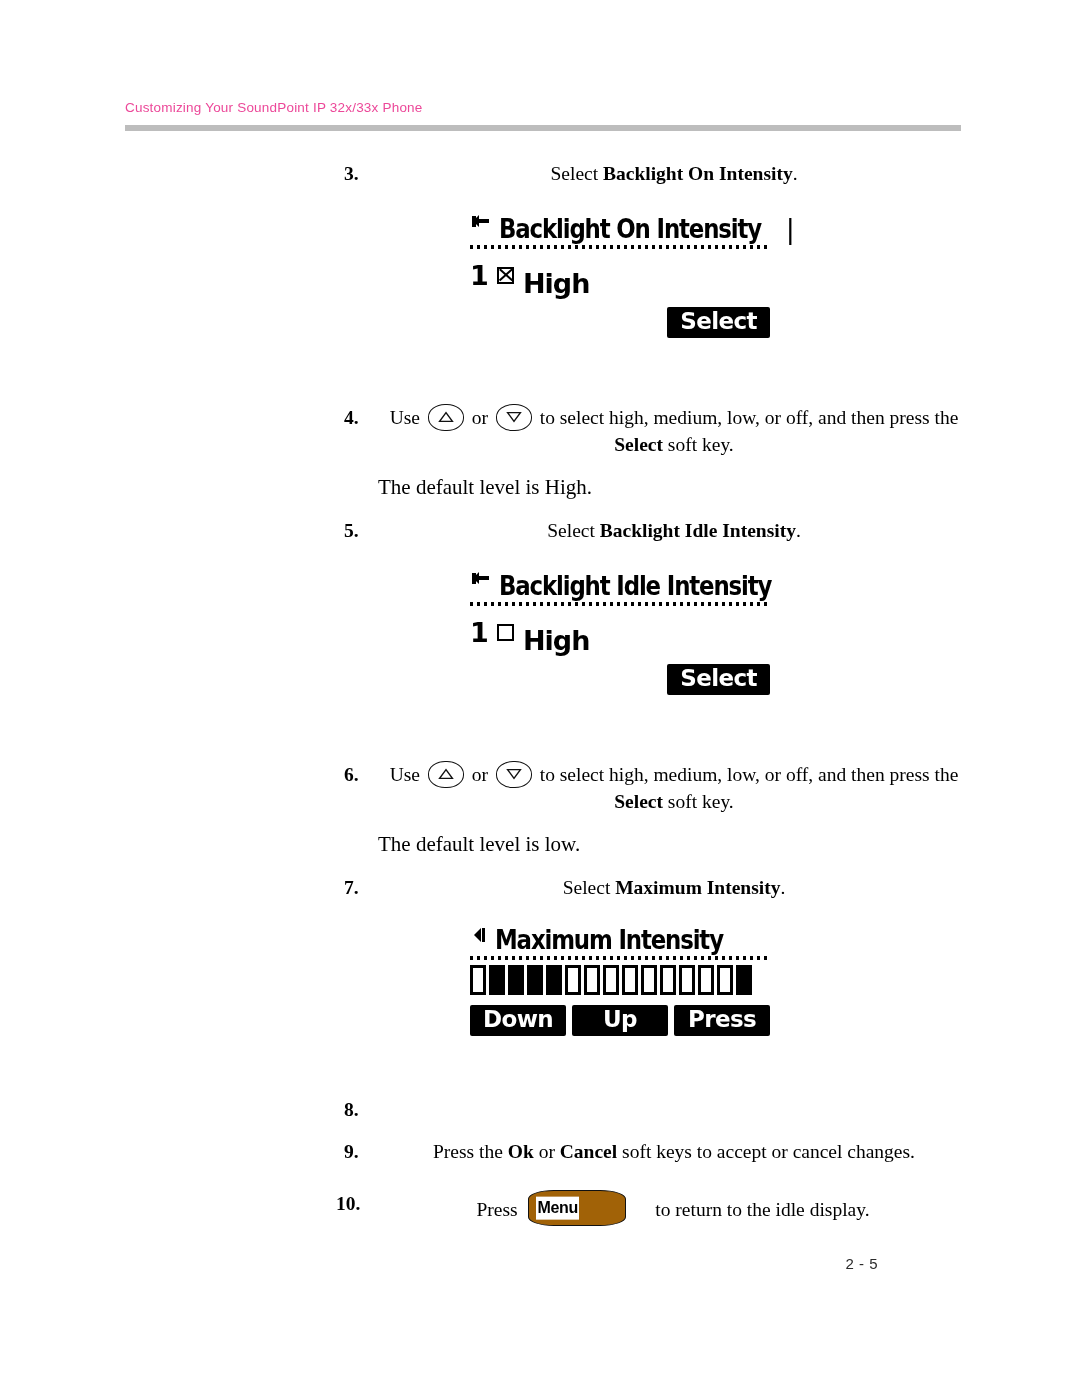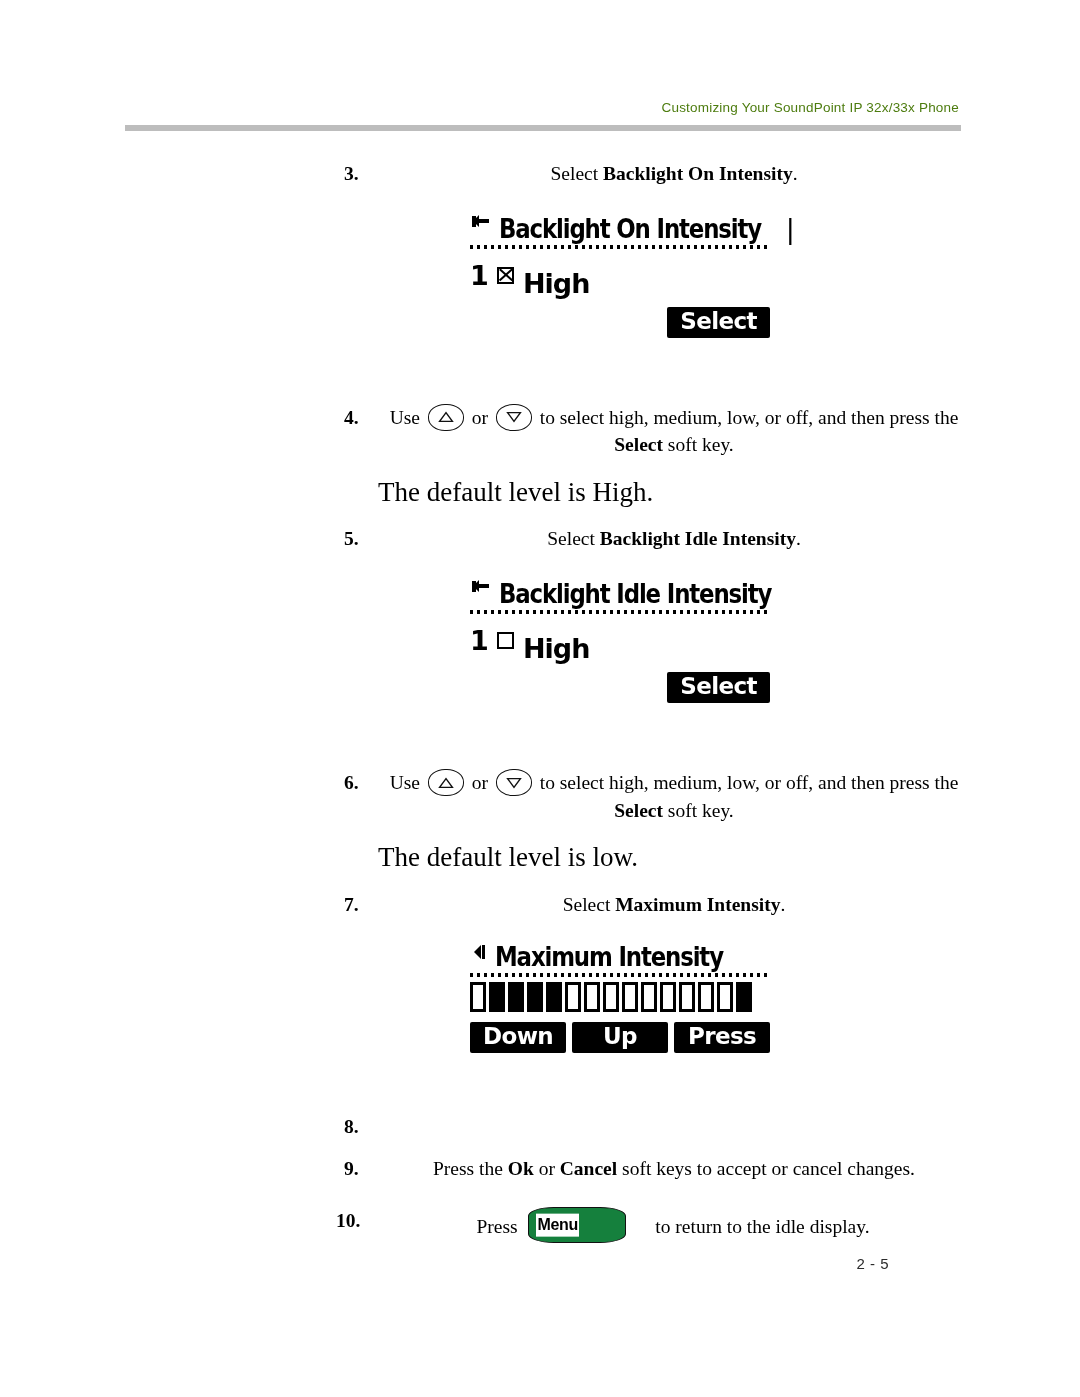--- a/index.html
+++ b/index.html
@@ -17,25 +17,25 @@
   }
 
   
   .page-header {
     position: absolute;
     left: 125px;
     top: 100px;
     width: 836px;
   }
   .header-title {
-    text-align: right;
+    text-align: left;
     font-family: "Liberation Sans", sans-serif;
     font-size: 13.5px;
     letter-spacing: 0.2px;
-    color: #4d7c0f;
+    color: #ec4899;
     padding-right: 2px;
   }
   .header-rule {
     margin-top: 10px;
     height: 6px;
     background: #bdbdbd;
   }
 
   
   .content {
@@ -69,21 +69,21 @@
   }
   .step-body {
     flex: 1 1 auto;
     text-align: center;
   }
   .step-body b { font-weight: bold; }
 
   .note {
     padding-left: 378px;
     padding-right: 50px;
-    font-size: 27px;
+    font-size: 21px;
     line-height: 1.42;
   }
 
   
   .keycap {
     display: inline-block;
     width: 34px;
     height: 25px;
     border: 1.4px solid #111;
     border-radius: 17px/13px;
@@ -100,21 +100,21 @@
 
   .menukey {
     display: inline-block;
     width: 96px;
     height: 34px;
     border: 1.8px solid #111;
     border-radius: 26px/9px;
     position: relative;
     vertical-align: -10px;
     margin: 0 24px 0 6px;
-    background: #15803d;
+    background: #a16207;
   }
   .menukey .menukey-label {
     position: absolute;
     left: 7px;
     top: 50%;
     transform: translateY(-50%);
     font-family: "Liberation Sans", sans-serif;
     font-weight: bold;
     font-size: 16px;
     letter-spacing: -0.3px;
@@ -225,21 +225,21 @@
     height: 30px;
     border: 3px solid #000;
     background: #fff;
     box-sizing: border-box;
   }
   .bar.on { background: #000; }
 
   
   .page-footer {
     position: absolute;
-    left: 12px;
+    left: 1px;
     top: 1255px;
     width: 995px;
     text-align: right;
     padding-right: 118px;
     box-sizing: border-box;
     font-family: "Liberation Sans", sans-serif;
     font-size: 15px;
     color: #2b2b2b;
     letter-spacing: 0.5px;
   }

